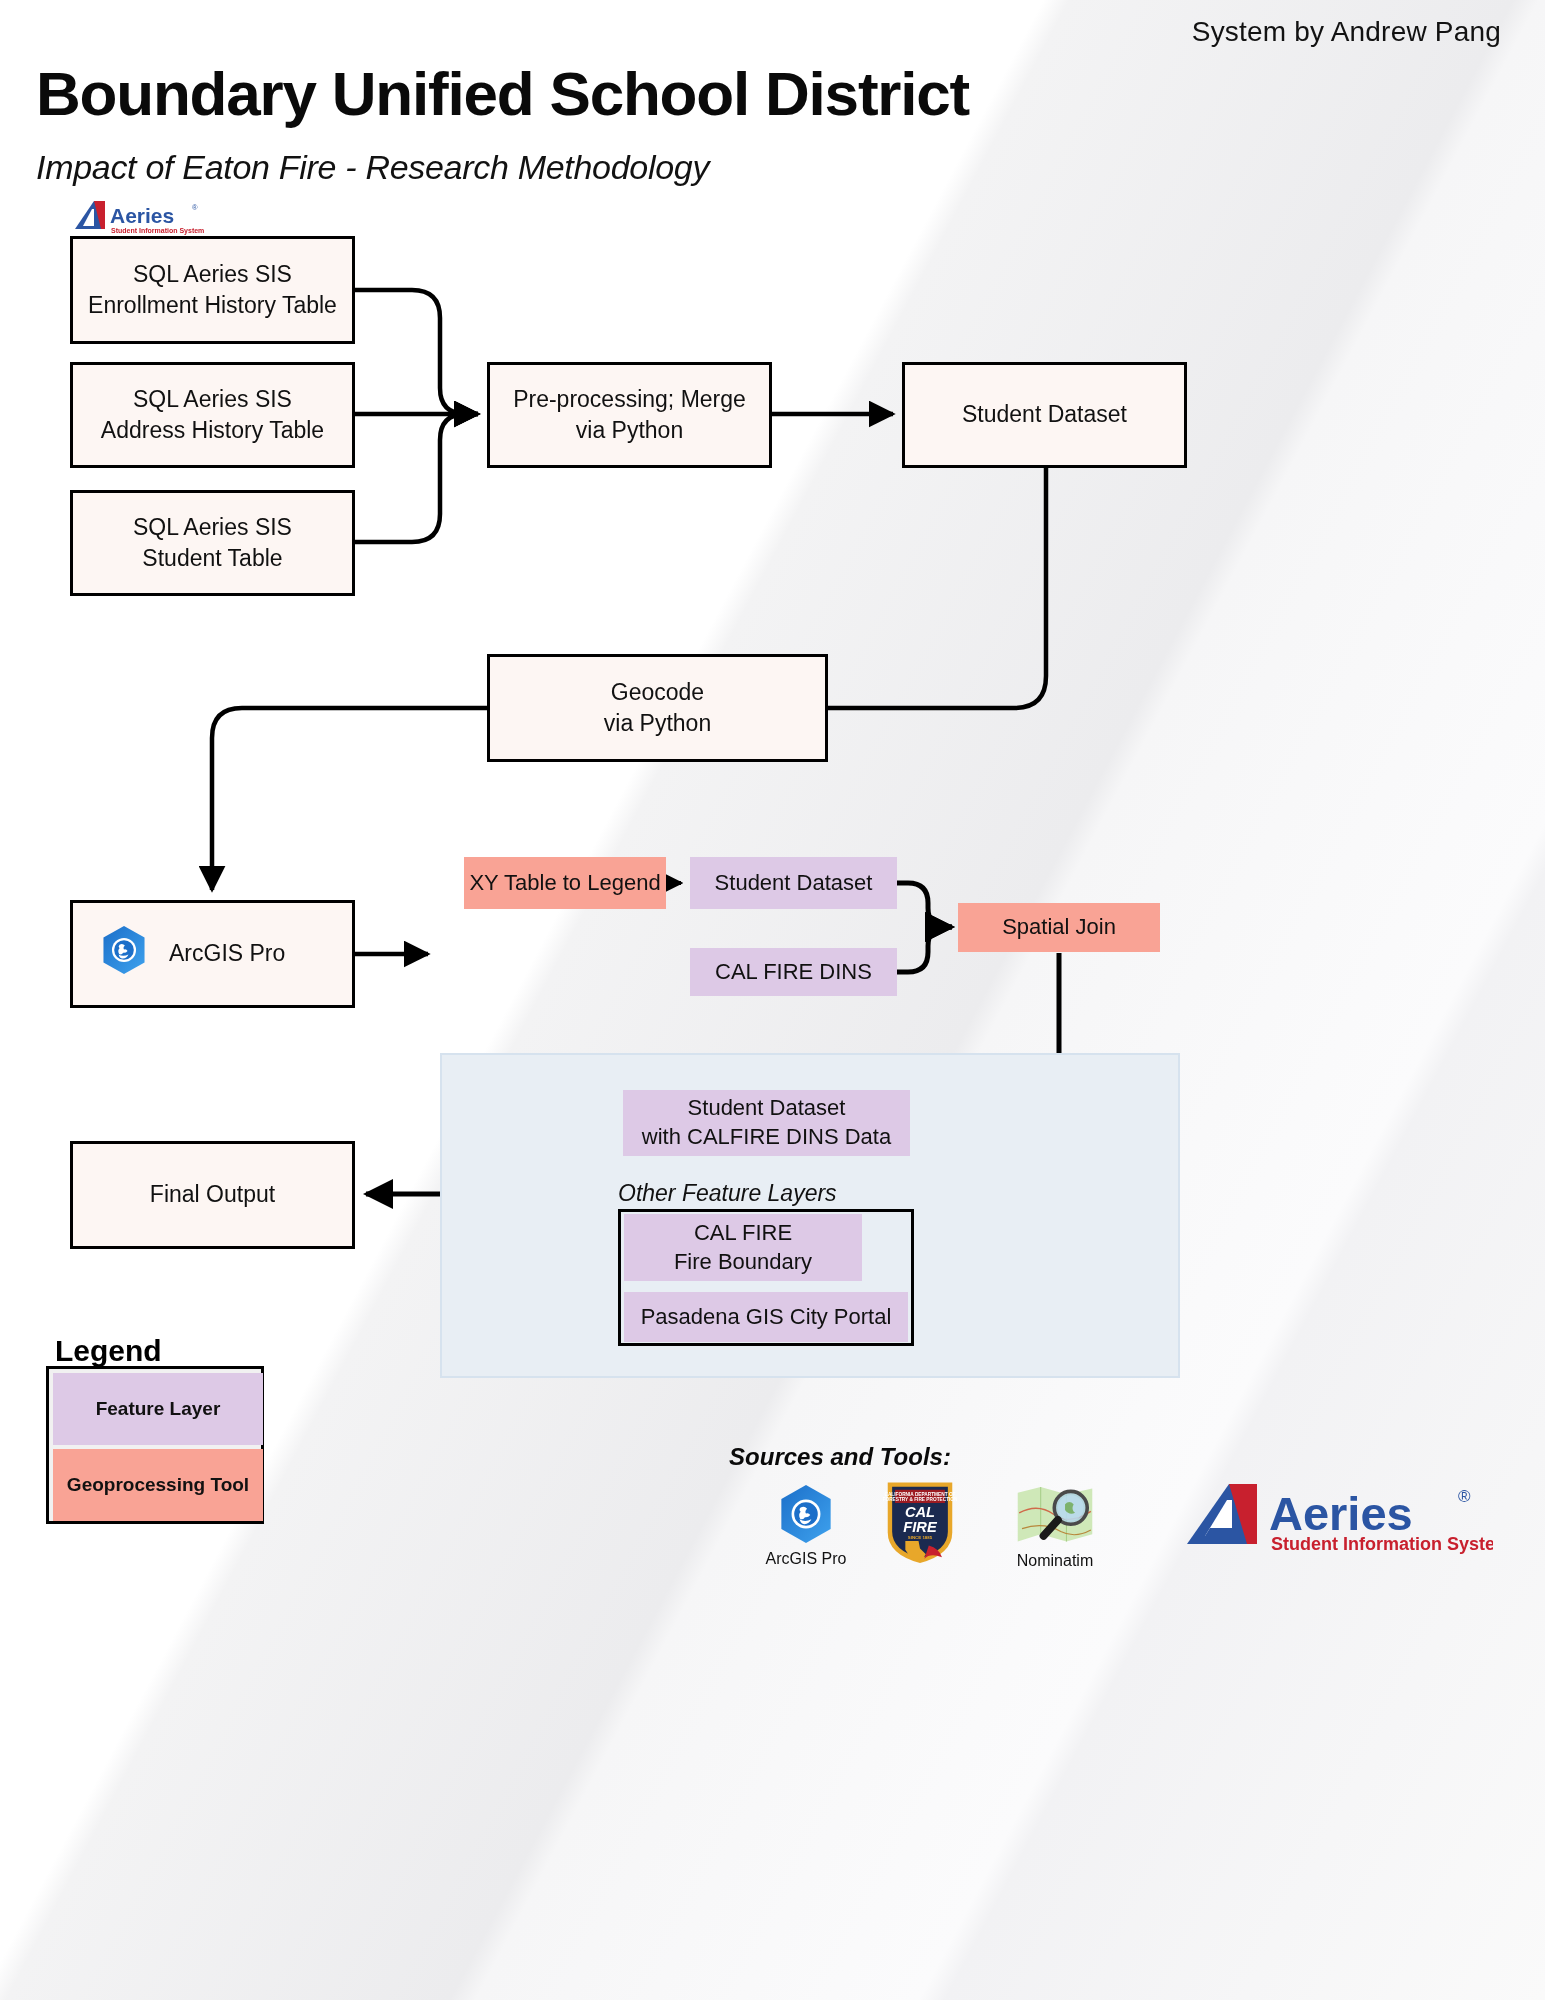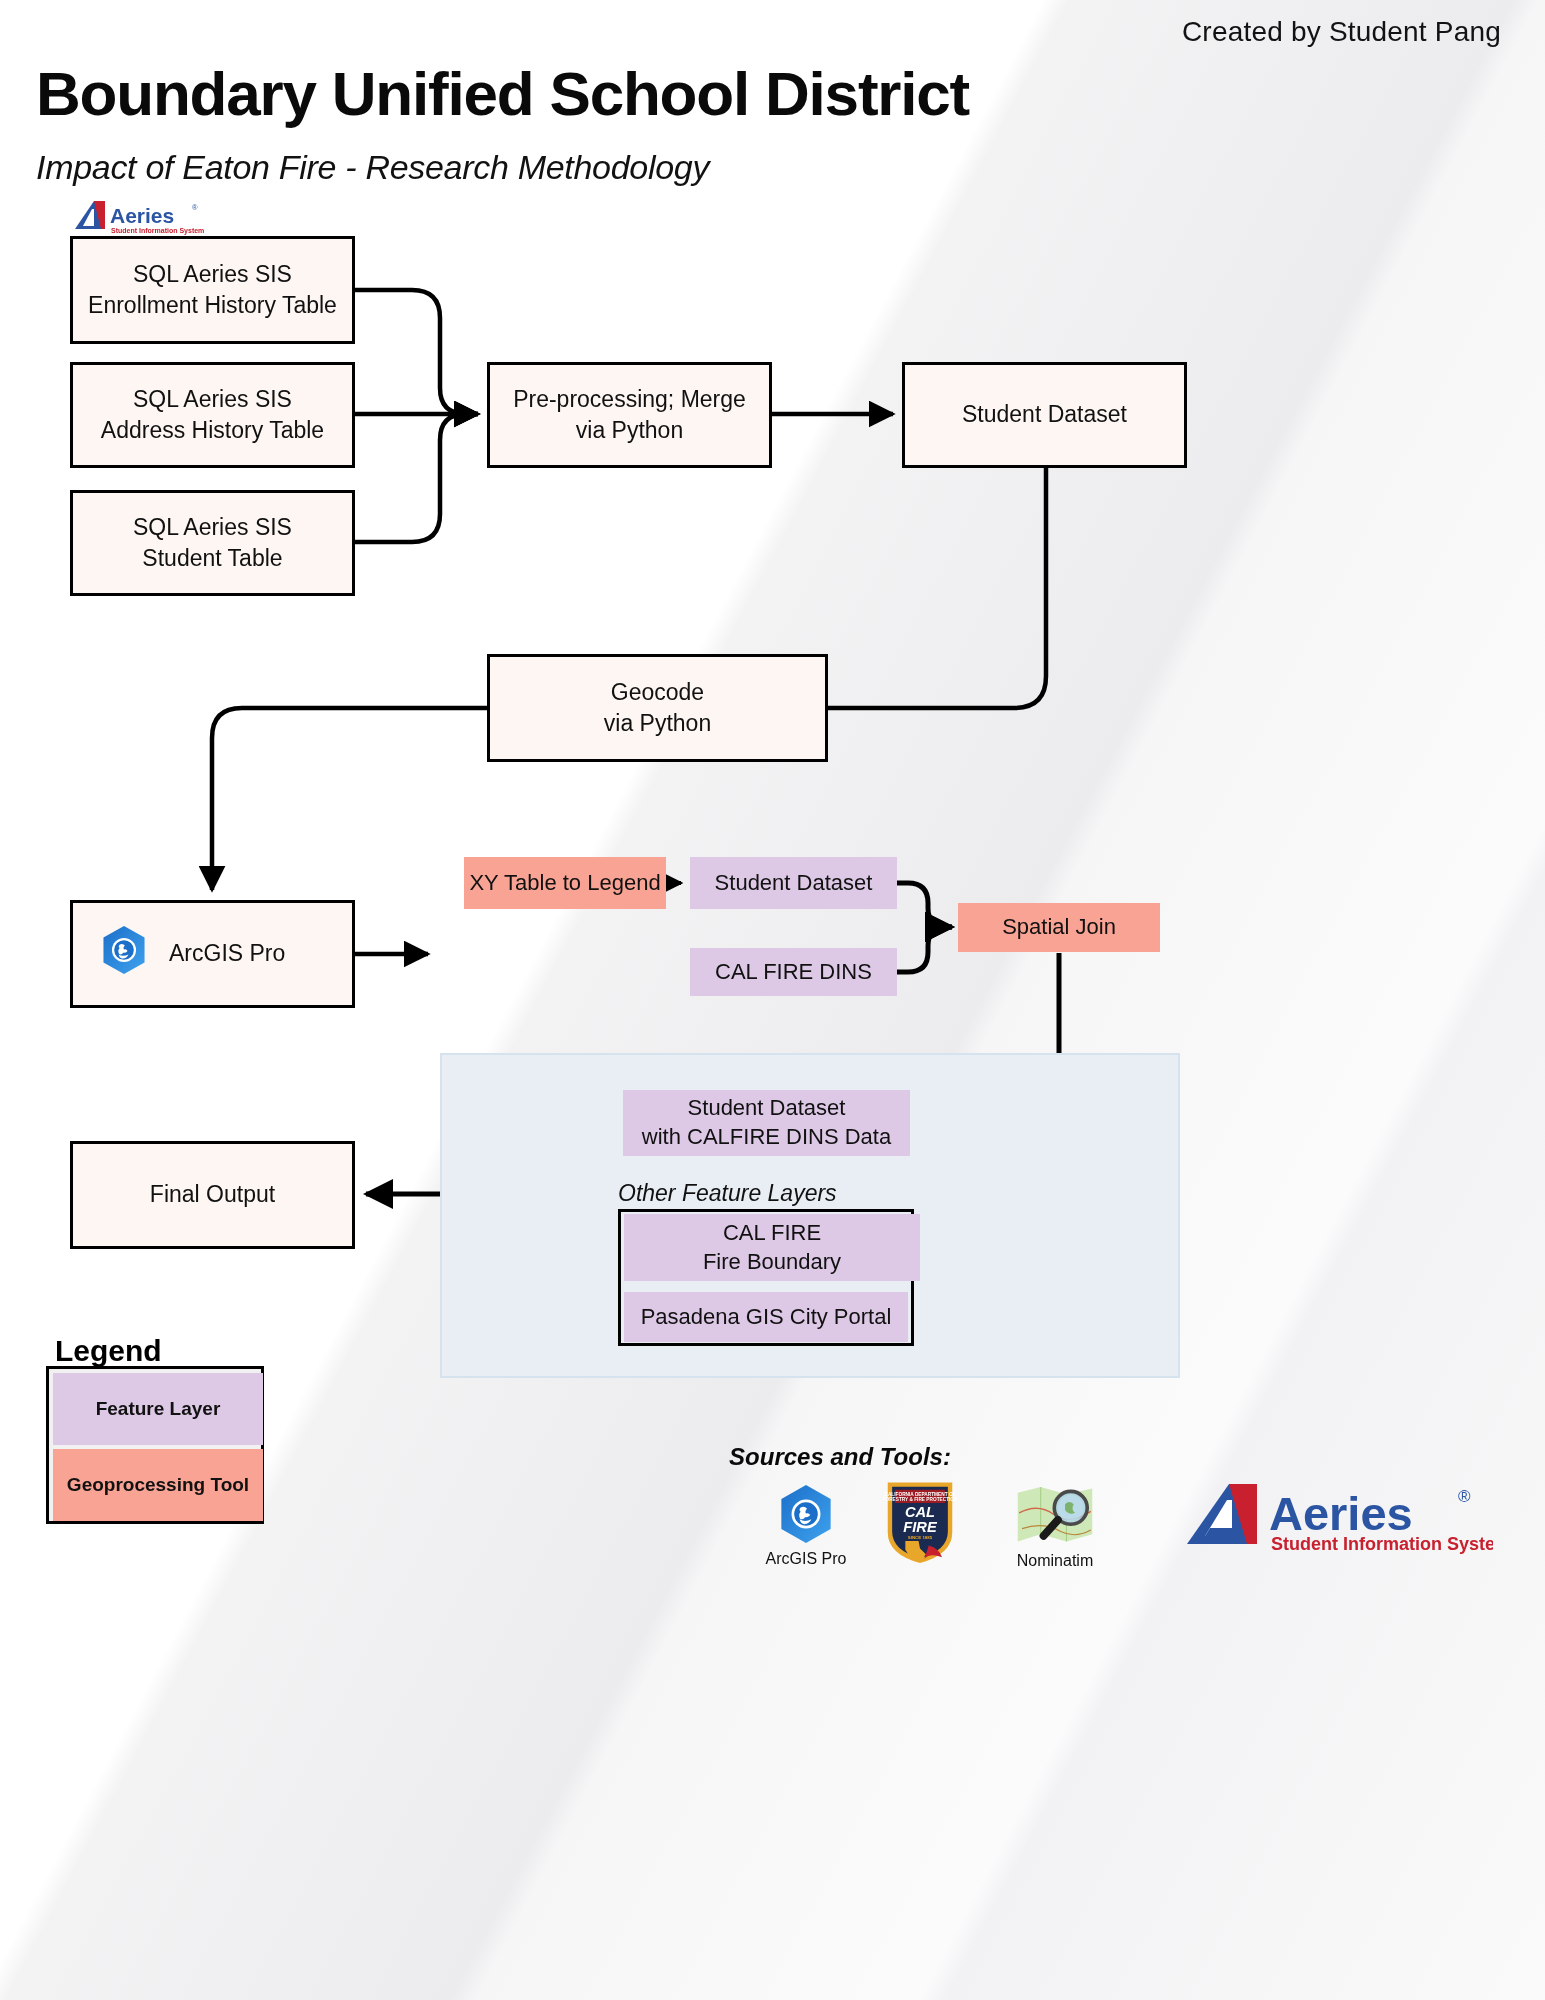--- a/index.html
+++ b/index.html
@@ -88,21 +88,21 @@
   .tool-logo { position: absolute; text-align: center; }
   .tool-caption { font-size: 16px; color: #111; margin-top: 2px; }
   
   #edges { position: absolute; left: 0; top: 0; width: 1545px; height: 2000px; }
 </style>
 </head>
 <body>
 
 <div id="page">
 
-  <div id="credit">Created by Student Pang</div>
+  <div id="credit">System by Andrew Pang</div>
   <div id="main-title">Boundary Unified School District</div>
   <div id="sub-title">Impact of Eaton Fire  - Research Methodology</div>
 
   <div style="position:absolute;left:72px;top:198px;width:150px;height:38px;">
     <svg viewBox="0 0 300 76" width="150" height="38">
       <path d="M6 62 L44 6 L62 6 L62 62 Z" fill="#2b55a3"></path>
       <path d="M44 6 L66 6 L66 62 L58 62 Z" fill="#c8202e"></path>
       <path d="M22 56 L40 22 L44 22 L44 56 Z" fill="#ffffff"></path>
       <text x="76" y="50" font-family="Liberation Sans, sans-serif" font-size="42" font-weight="700" fill="#2b55a3">Aeries</text>
       <text x="240" y="24" font-family="Liberation Sans, sans-serif" font-size="15" fill="#2b55a3">®</text>
@@ -219,21 +219,21 @@
   <div class="chip tool" style="left:958px;top:903px;width:202px;height:49px;">Spatial Join</div>
 
   <div class="chip feature" style="left:623px;top:1090px;width:287px;height:66px;flex-direction:column;">
     <span>Student Dataset</span>
     <span>with CALFIRE DINS Data</span>
   </div>
 
   <div id="ofl-label">Other Feature Layers</div>
   <div id="ofl-box"></div>
 
-  <div class="chip feature" style="left:624px;top:1214px;width:296px;height:67px;flex-direction:column;">
+  <div class="chip feature" style="left:624px;top:1214px;width:238px;height:67px;flex-direction:column;">
     <span>CAL FIRE</span>
     <span>Fire Boundary</span>
   </div>
 
   <div class="chip feature" style="left:624px;top:1292px;width:284px;height:50px;">Pasadena GIS City Portal</div>
 
   <div id="legend-title">Legend</div>
   <div id="legend-box">
     <div class="legend-swatch" style="top:4px;background:#ddc9e6;">Feature Layer</div>
     <div class="legend-swatch" style="top:80px;background:#f9a395;">Geoprocessing Tool</div>

